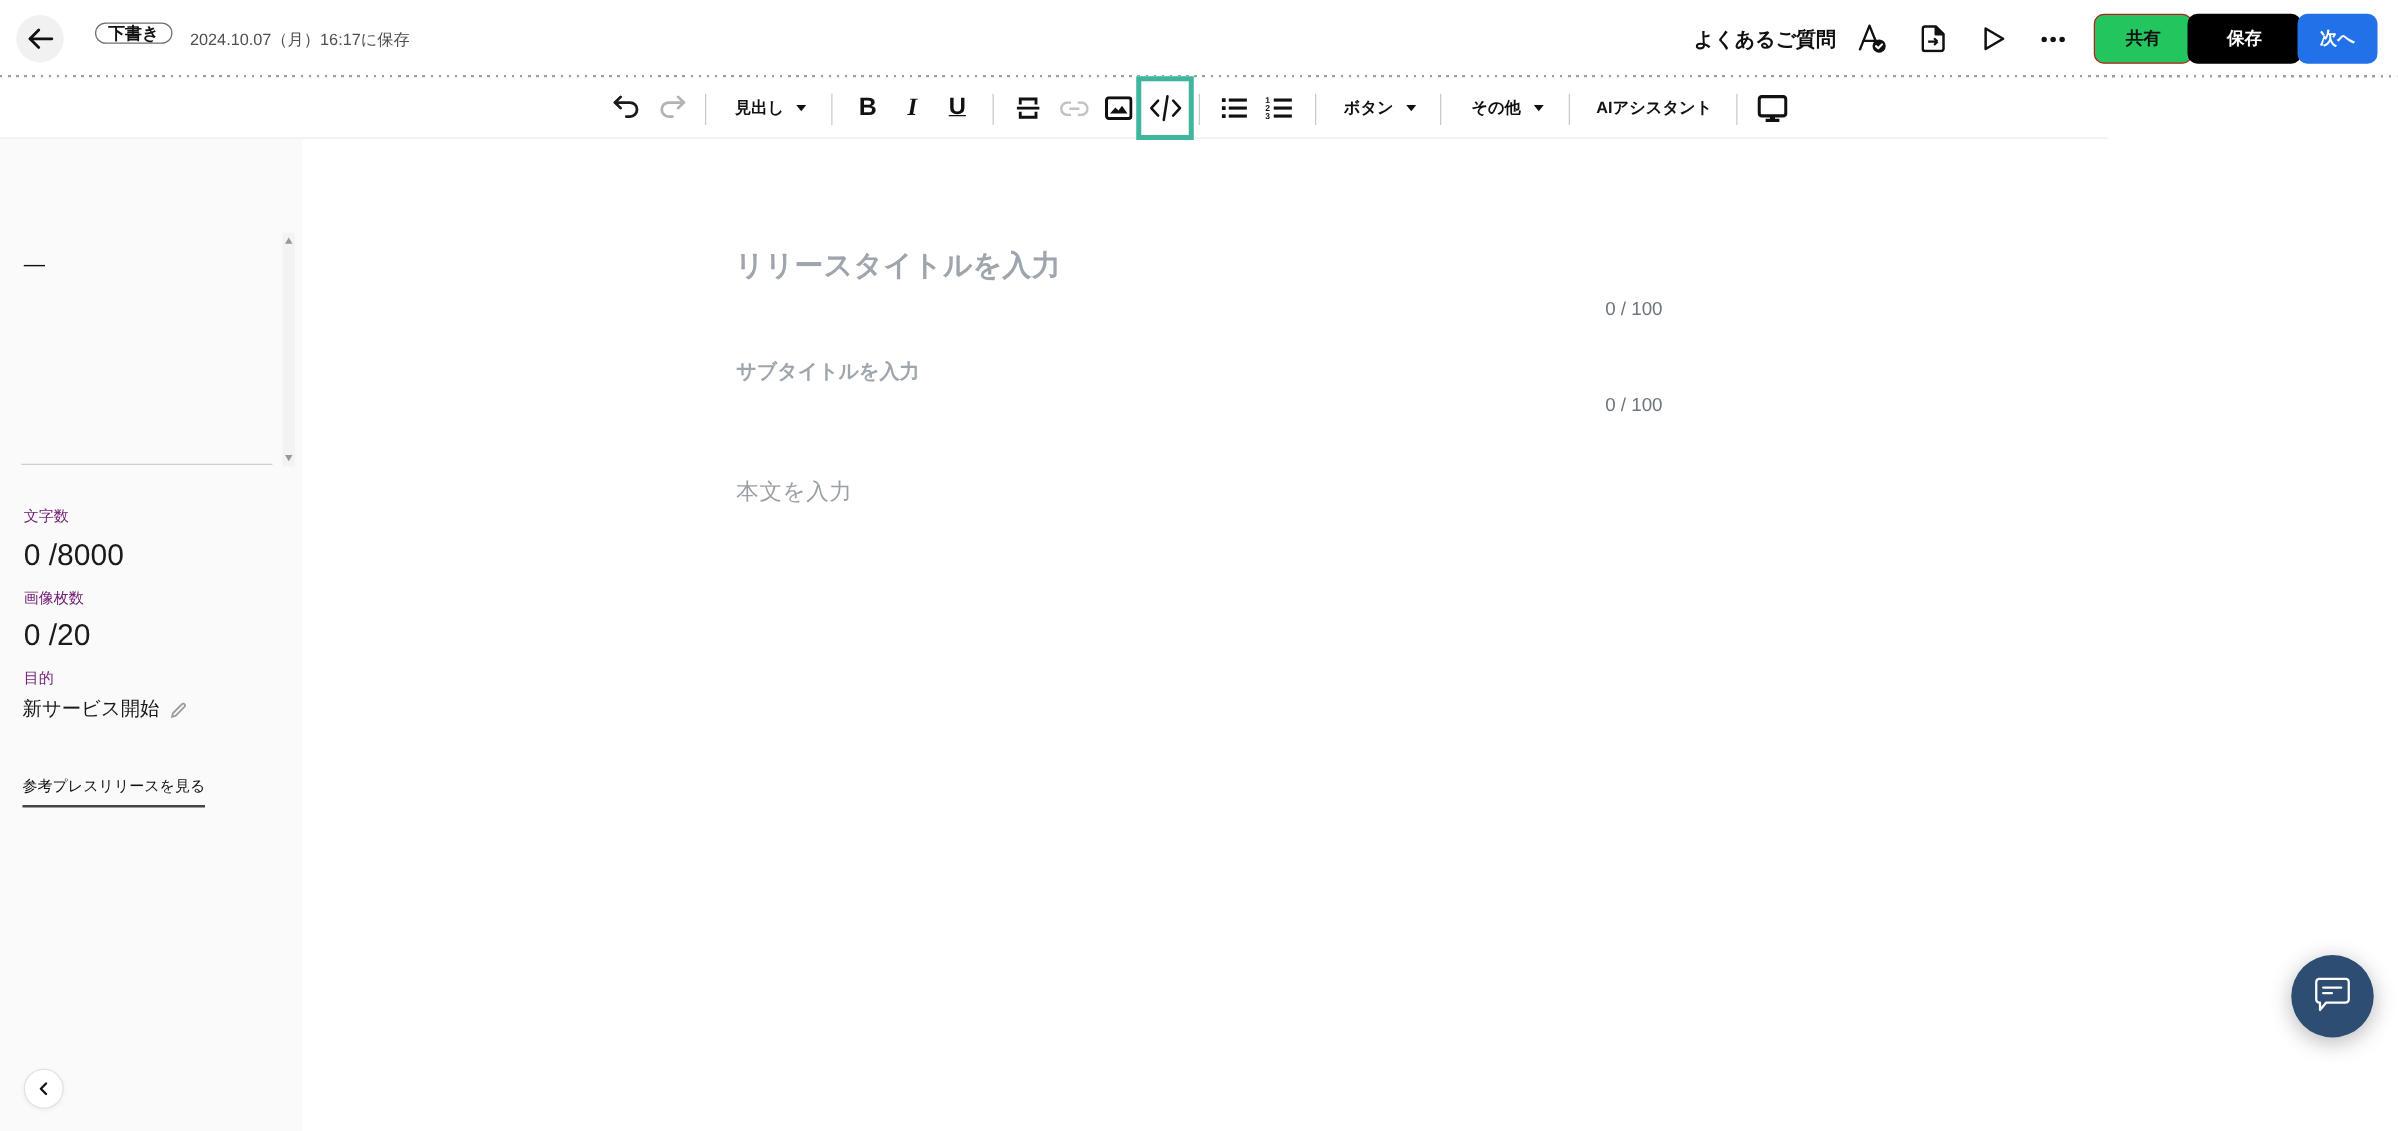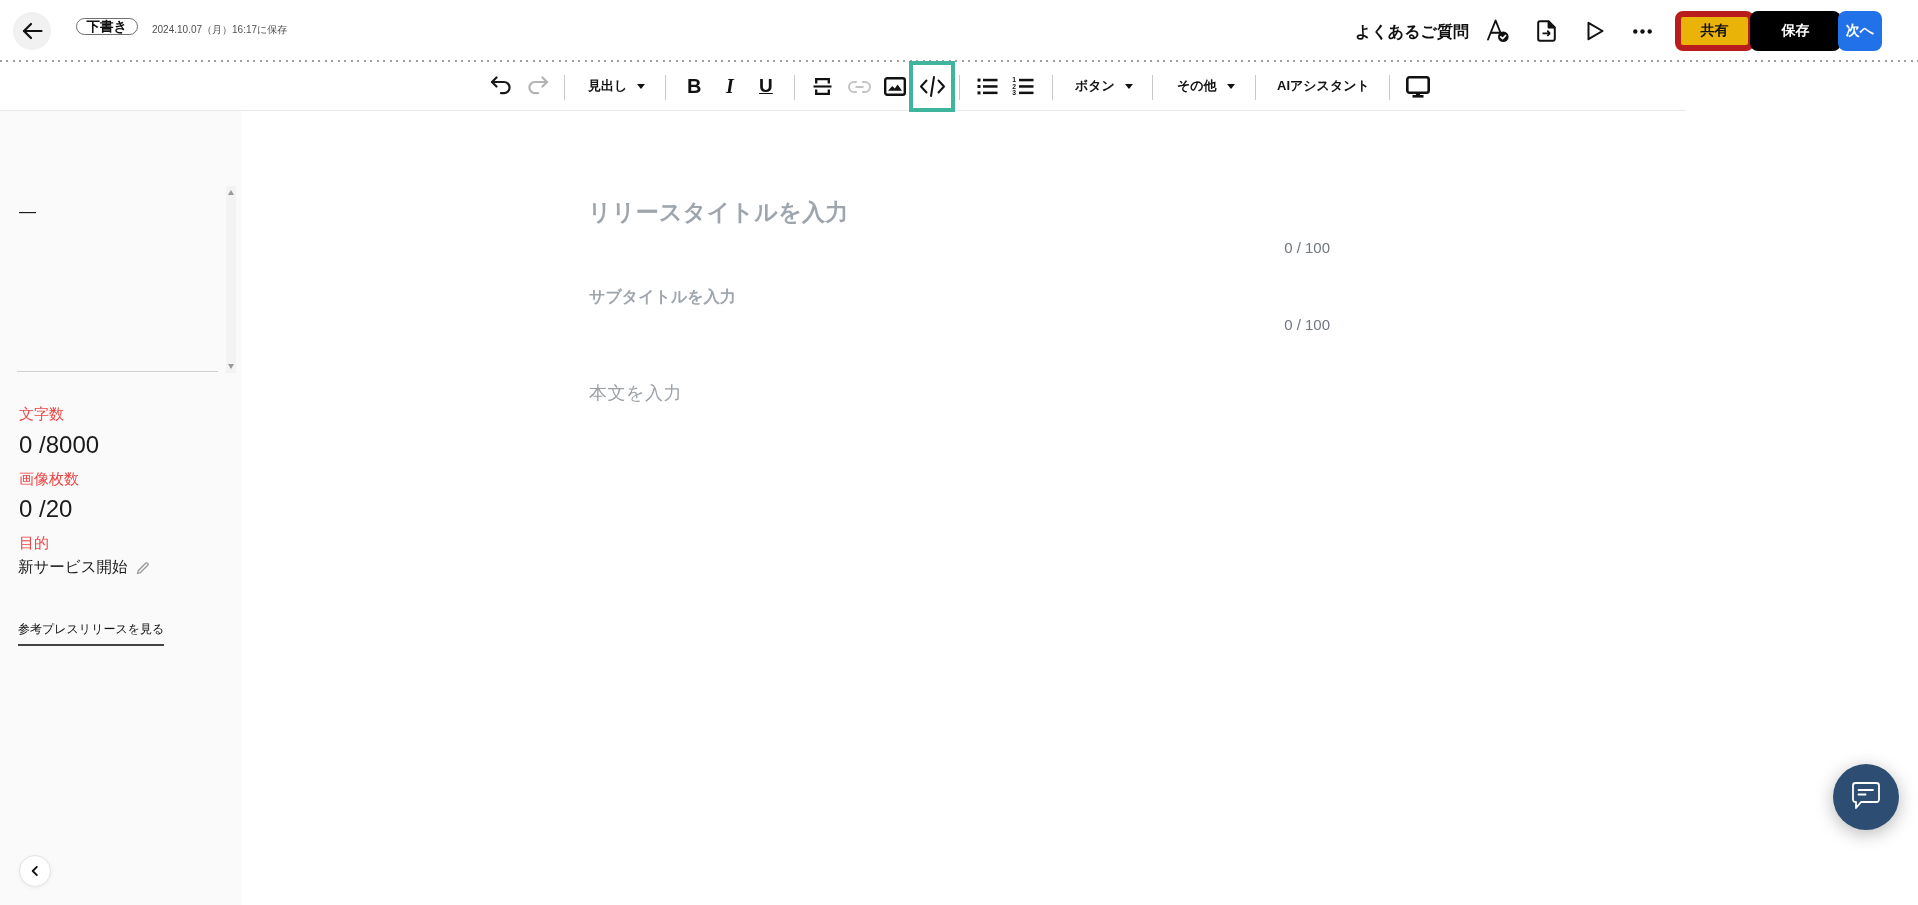--- a/index.html
+++ b/index.html
@@ -5,44 +5,44 @@
 <style>
 * { margin:0; padding:0; box-sizing:border-box; }
 html,body { width:1918px; height:905px; background:#fff; font-family:"Liberation Sans",sans-serif; overflow:hidden; position:relative; }
 
 
 .header { position:absolute; left:0; top:0; width:1918px; height:62px; background:#fff; }
 .header .dotline { position:absolute; left:0; bottom:0; width:100%; height:2px;
   background:repeating-linear-gradient(90deg,#9e9e9e 0 2px,transparent 2px 6.5px); }
 .backbtn { position:absolute; left:13px; top:12px; width:38px; height:38px; border-radius:50%; background:#f1f1f1; display:flex; align-items:center; justify-content:center; }
 .draftpill { position:absolute; left:76px; top:18px; width:62px; height:17px; border:1.5px solid #6f6f6f; border-radius:14px; display:flex; align-items:center; justify-content:center; font-size:13.5px; font-weight:bold; color:#111; background:#fff; }
-.savedate { position:absolute; left:152px; top:23px; font-size:10px; color:#4f4f4f; }
+.savedate { position:absolute; left:152px; top:23px; font-size:13px; color:#4f4f4f; }
 .faq { position:absolute; left:1355px; top:22px; font-size:16px; font-weight:bold; color:#0f0f0f; }
 .hicon { position:absolute; display:flex; align-items:center; justify-content:center; }
 .btn { position:absolute; top:11px; height:40px; border-radius:8px; font-size:14px; font-weight:bold; display:flex; align-items:center; justify-content:center; }
-.btn-share { left:1675px; width:79px; background:#eab308; border:6px solid #b91c1c; color:#111; }
+.btn-share { left:1675px; width:79px; background:#22c55e; border:1px solid #b91c1c; color:#111; }
 .btn-save { left:1750px; width:91px; background:#000000; color:#fff; }
-.btn-next { left:1838px; width:44px; background:#2171e9; color:#fff; }
+.btn-next { left:1838px; width:64px; background:#2171e9; color:#fff; }
 
 
 .toolbar { position:absolute; left:0; top:62px; width:1686px; height:49px; background:#fff; border-bottom:1px solid #e9e9e9; }
 .titem { position:absolute; display:flex; align-items:center; justify-content:center; }
 .tsep { position:absolute; top:13px; width:1px; height:25px; background:#c9c9c9; }
 .tlabel { position:absolute; top:0; height:48px; display:flex; align-items:center; font-size:13px; font-weight:bold; color:#111; }
 .caret { width:0; height:0; border-left:4.5px solid transparent; border-right:4.5px solid transparent; border-top:5.5px solid #111; display:inline-block; }
 .codebox { position:absolute; left:909px; top:-1px; width:46px; height:51px; border:4.5px solid #3fb59e; background:#fff; display:flex; align-items:center; justify-content:center; z-index:3; }
 
 
 .sidebar { position:absolute; left:0; top:111px; width:242px; height:794px; background:#fafafa; }
 .dashph { position:absolute; left:19px; top:91px; font-size:17px; color:#111; }
 .sscroll { position:absolute; left:226px; top:75px; width:10px; height:187px; background:#f3f3f3; }
 .sscroll .up { position:absolute; top:4px; left:1.5px; width:0; height:0; border-left:3.5px solid transparent; border-right:3.5px solid transparent; border-bottom:5px solid #999; }
 .sscroll .dn { position:absolute; bottom:4px; left:1.5px; width:0; height:0; border-left:3.5px solid transparent; border-right:3.5px solid transparent; border-top:5px solid #999; }
 .shr { position:absolute; left:17px; top:260px; width:201px; height:1px; background:#cfcfcf; }
-.slabel { position:absolute; left:19px; font-size:15px; color:#ef4444; }
+.slabel { position:absolute; left:19px; font-size:12px; color:#701a75; }
 .sval { position:absolute; left:19px; font-size:24px; color:#1a1a1a; }
 .purpose { position:absolute; left:18px; top:446px; font-size:15.5px; color:#1a1a1a; display:flex; align-items:center; gap:8px; }
 .reflink { position:absolute; left:18px; top:490px; font-size:12px; color:#111; border-bottom:2px solid #444; padding-bottom:6px;margin-top:20px; }
 .collapse { position:absolute; left:19px; top:744px; width:32px; height:32px; border-radius:50%; background:#fff; border:1px solid #e3e3e3; box-shadow:0 1px 4px rgba(0,0,0,0.06); display:flex; align-items:center; justify-content:center; }
 
 
 .title-ph { position:absolute; left:588px; top:197px; font-size:23px; font-weight:bold; color:#9ea5ad; letter-spacing:0.3px; }
 .cnt { position:absolute; right:588px; font-size:15px; color:#6f767e; }
 .sub-ph { position:absolute; left:589px; top:287px; font-size:16px; font-weight:bold; color:#9ea5ad; }
 .body-ph { position:absolute; left:589px; top:381px; font-size:18px; color:#9aa0a6; letter-spacing:0.5px; }

